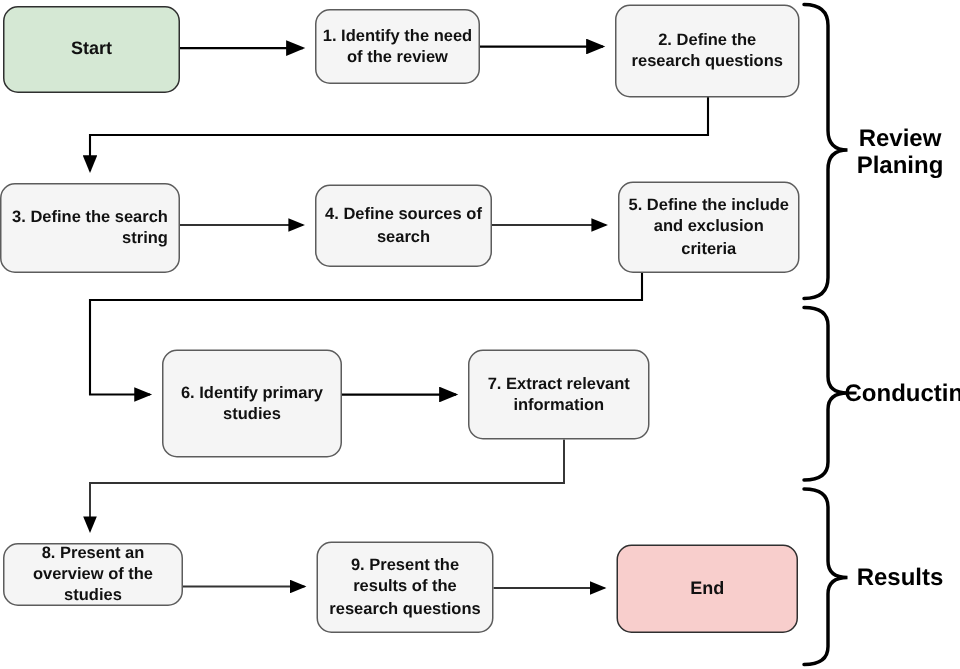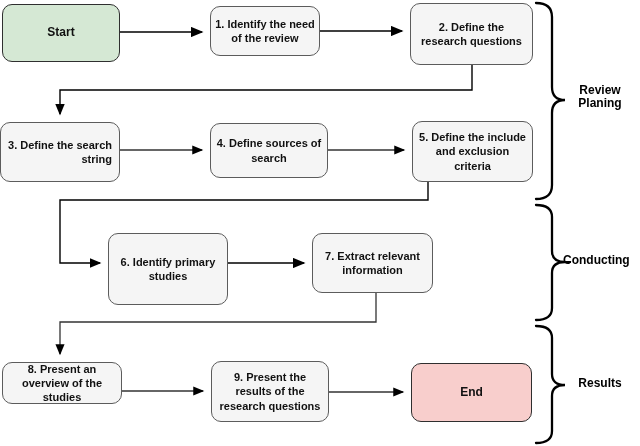--- a/index.html
+++ b/index.html
@@ -47,21 +47,21 @@
     font-size: 12px;
   }
   .node.terminal-end {
     background: var(--end-fill, #f8cecc);
     border: 1.6px solid #2f2f2f;
     font-size: 12px;
   }
   .phase-label {
     position: absolute;
     font-weight: 700;
-    font-size: 12px;
+    font-size: 16px;
     line-height: 1.1;
     color: #000000;
     text-align: center;
     white-space: pre-line;
     z-index: 2;
   }
 </style>
 </head>
 <body>
 

